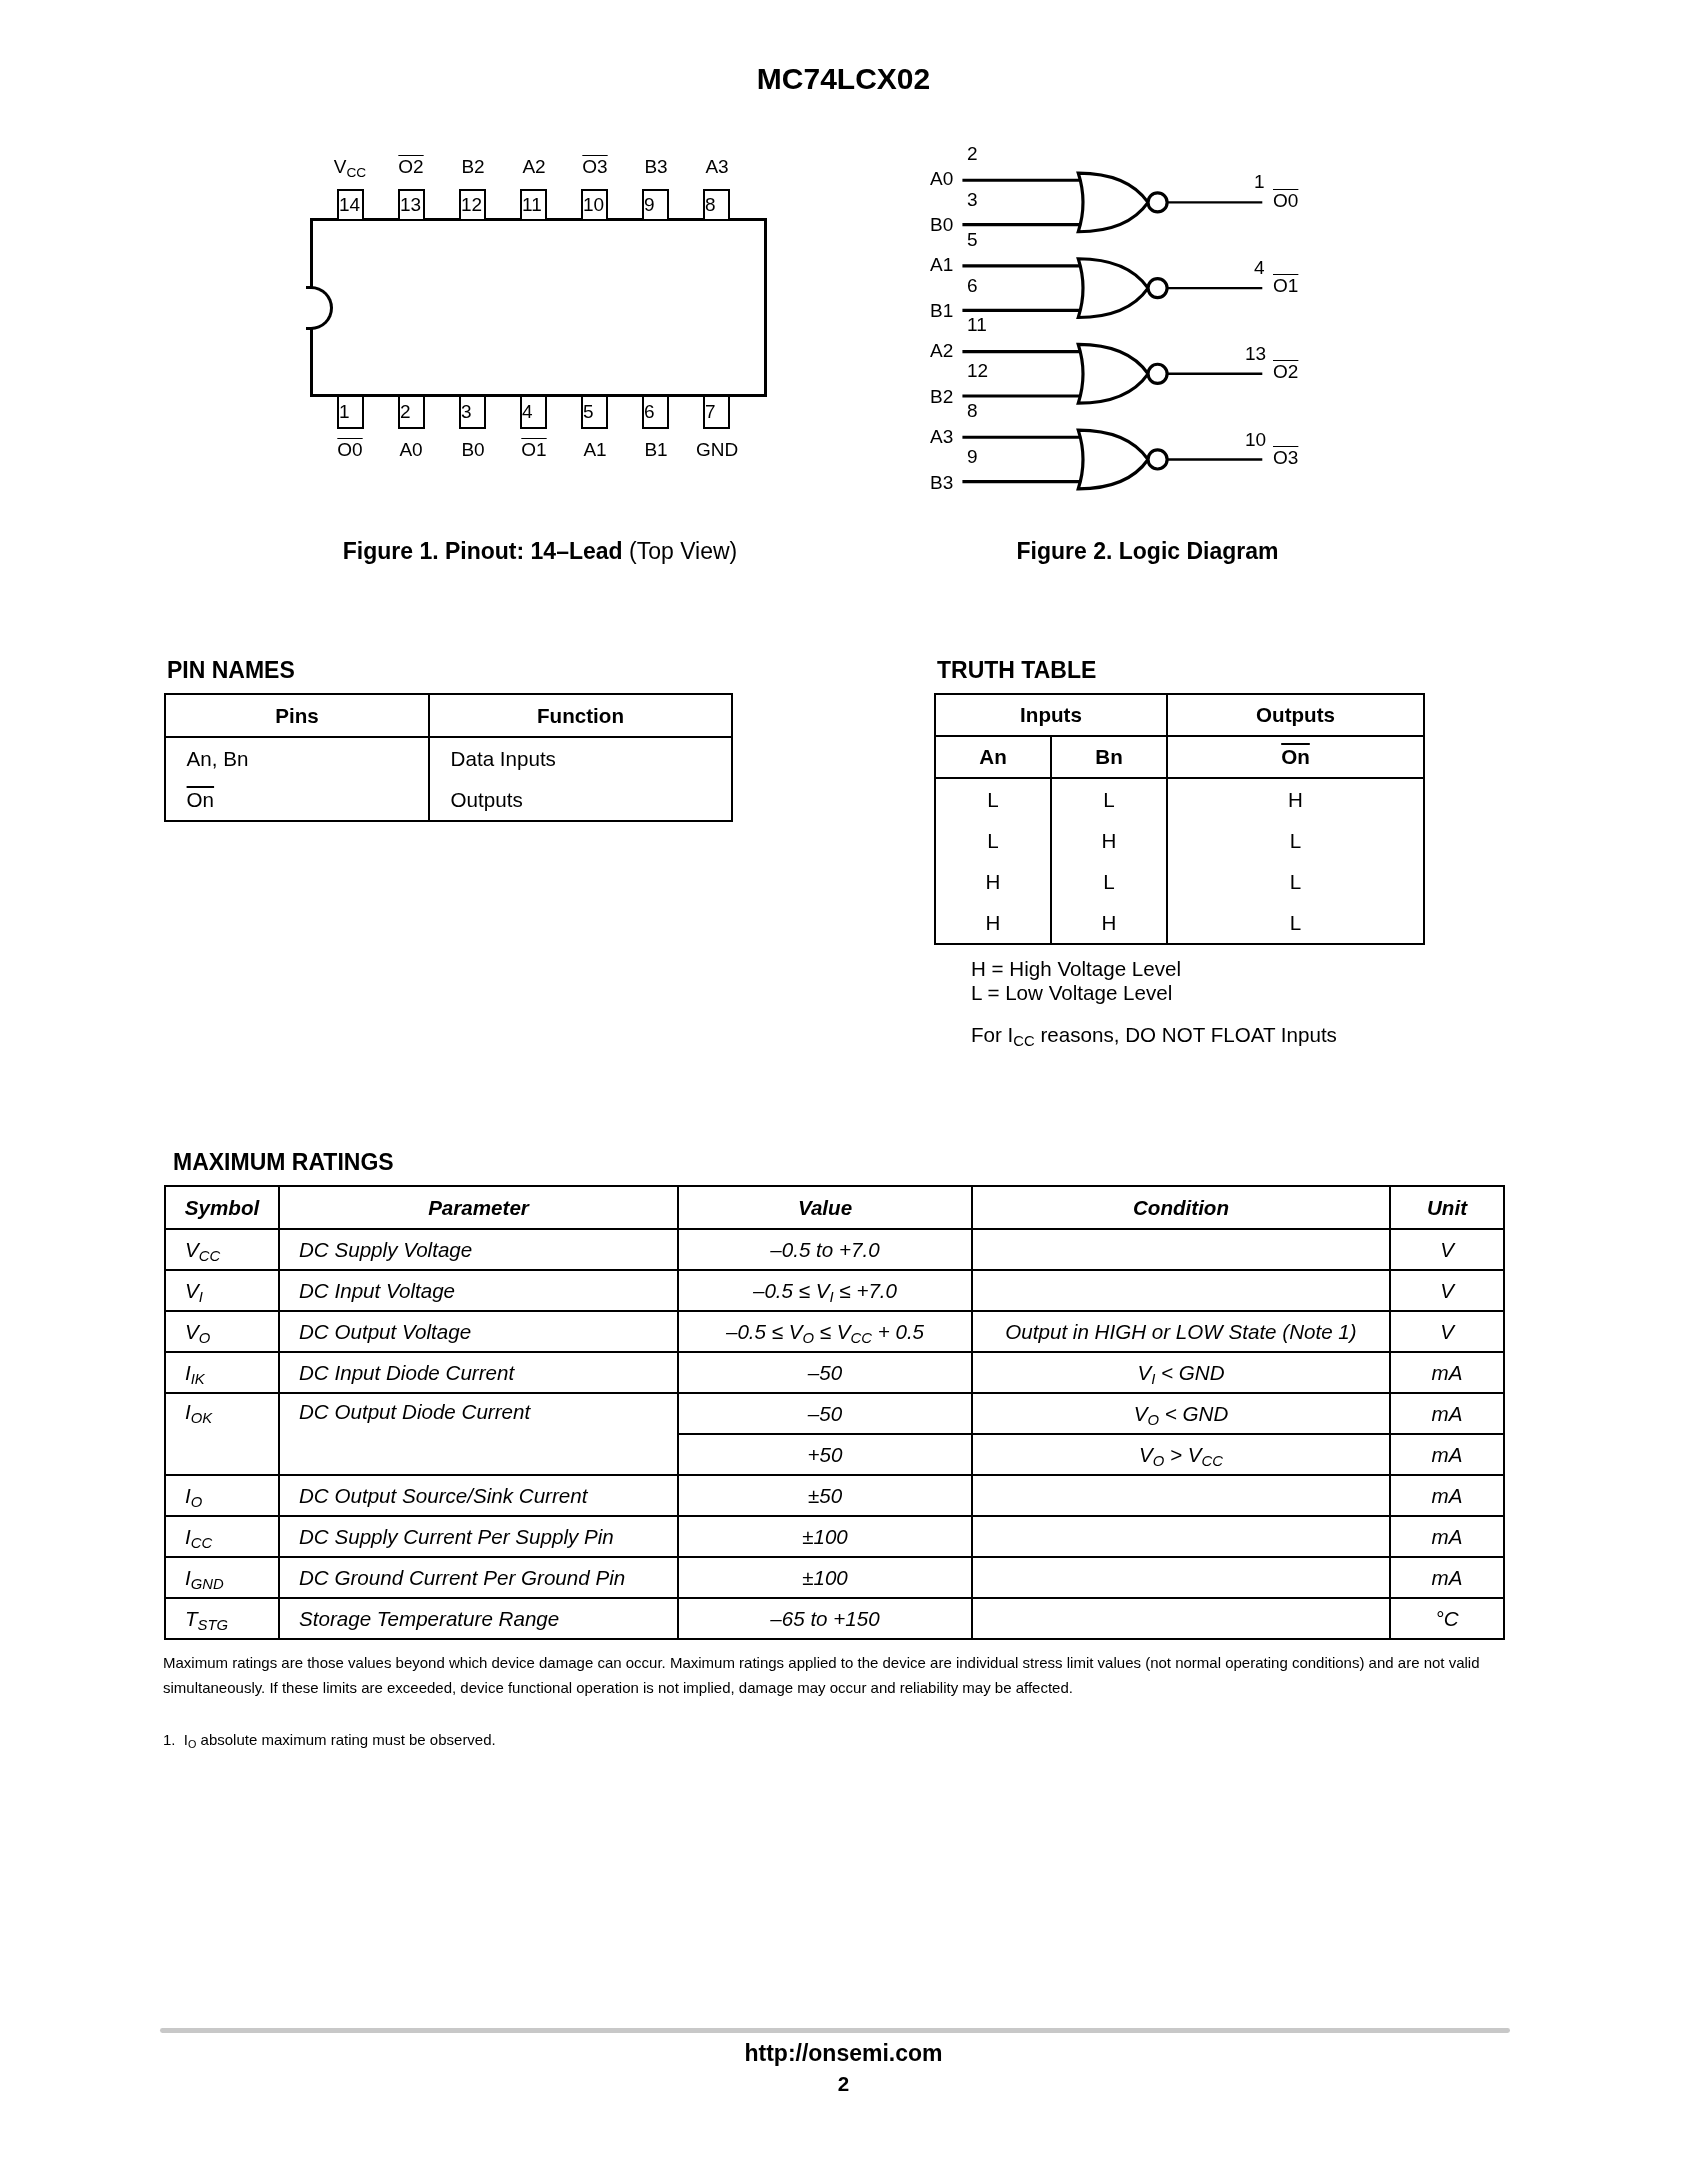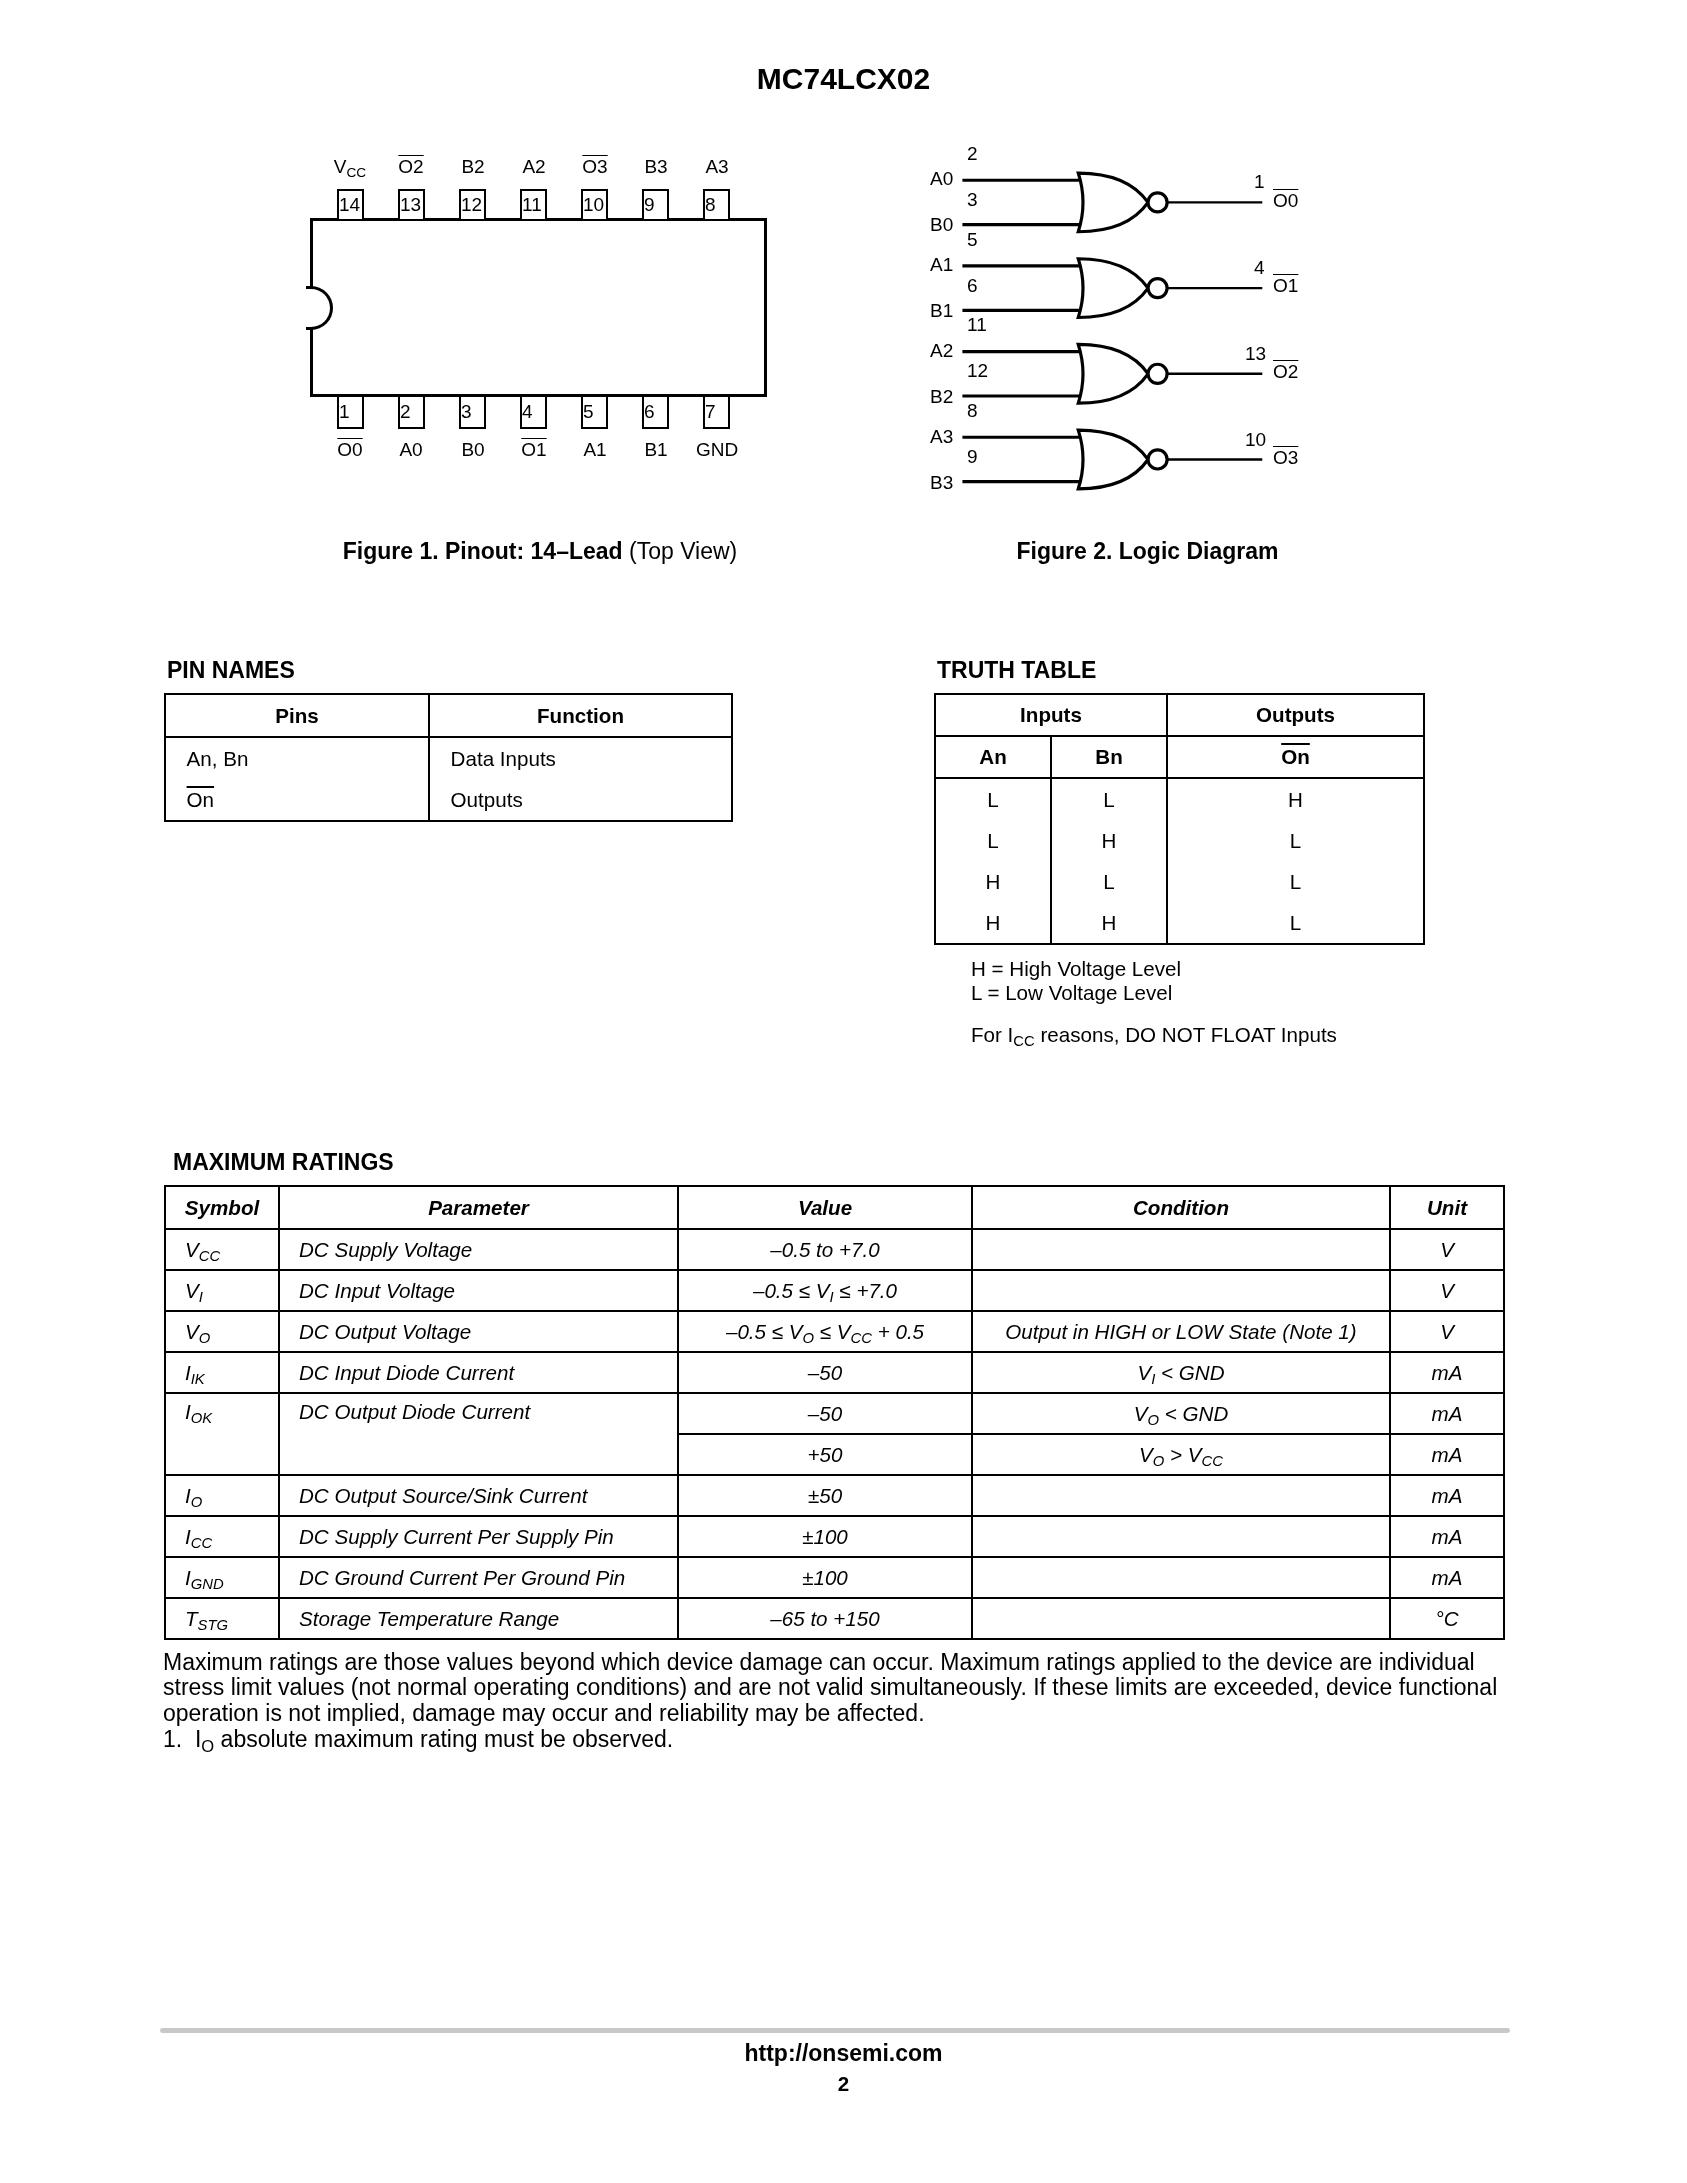--- a/index.html
+++ b/index.html
@@ -50,21 +50,21 @@
   .tnote { font-size:20.6px; left:935px;margin-left:36px; }
 
   
   #max-table { left:164px; top:1185px; width:1339px; table-layout:fixed;font-style:italic; }
   #max-table th { height:41px; }
   #max-table td { height:39px; vertical-align:middle; }
   #max-table td.sym { padding-left:19px; }
   #max-table td.par { padding-left:19px;border-radius:9px; }
   #max-table td.val, #max-table td.cond, #max-table td.unit { text-align:center; }
   #max-table td.top { vertical-align:top; padding-top:6.4px; }
-  .fine { font-size:23px; left:163px; width:1343px; line-height:25.4px; }
+  .fine { font-size:15px; left:163px; width:1343px; line-height:25.4px; }
 
   .footer-rule { left:160px; top:2028px; width:1350px; height:4.8px; background:#c8c8c8; border-radius:2.4px; }
   .footer-url { left:0; width:1687px; top:2040px; text-align:center; font-size:23px; font-weight:bold; }
   .footer-page { left:0; width:1687px; top:2072px; text-align:center; font-size:20.6px; font-weight:bold; }
 </style>
 </head>
 <body>
 
 <div class="abs title">MC74LCX02</div>
 

